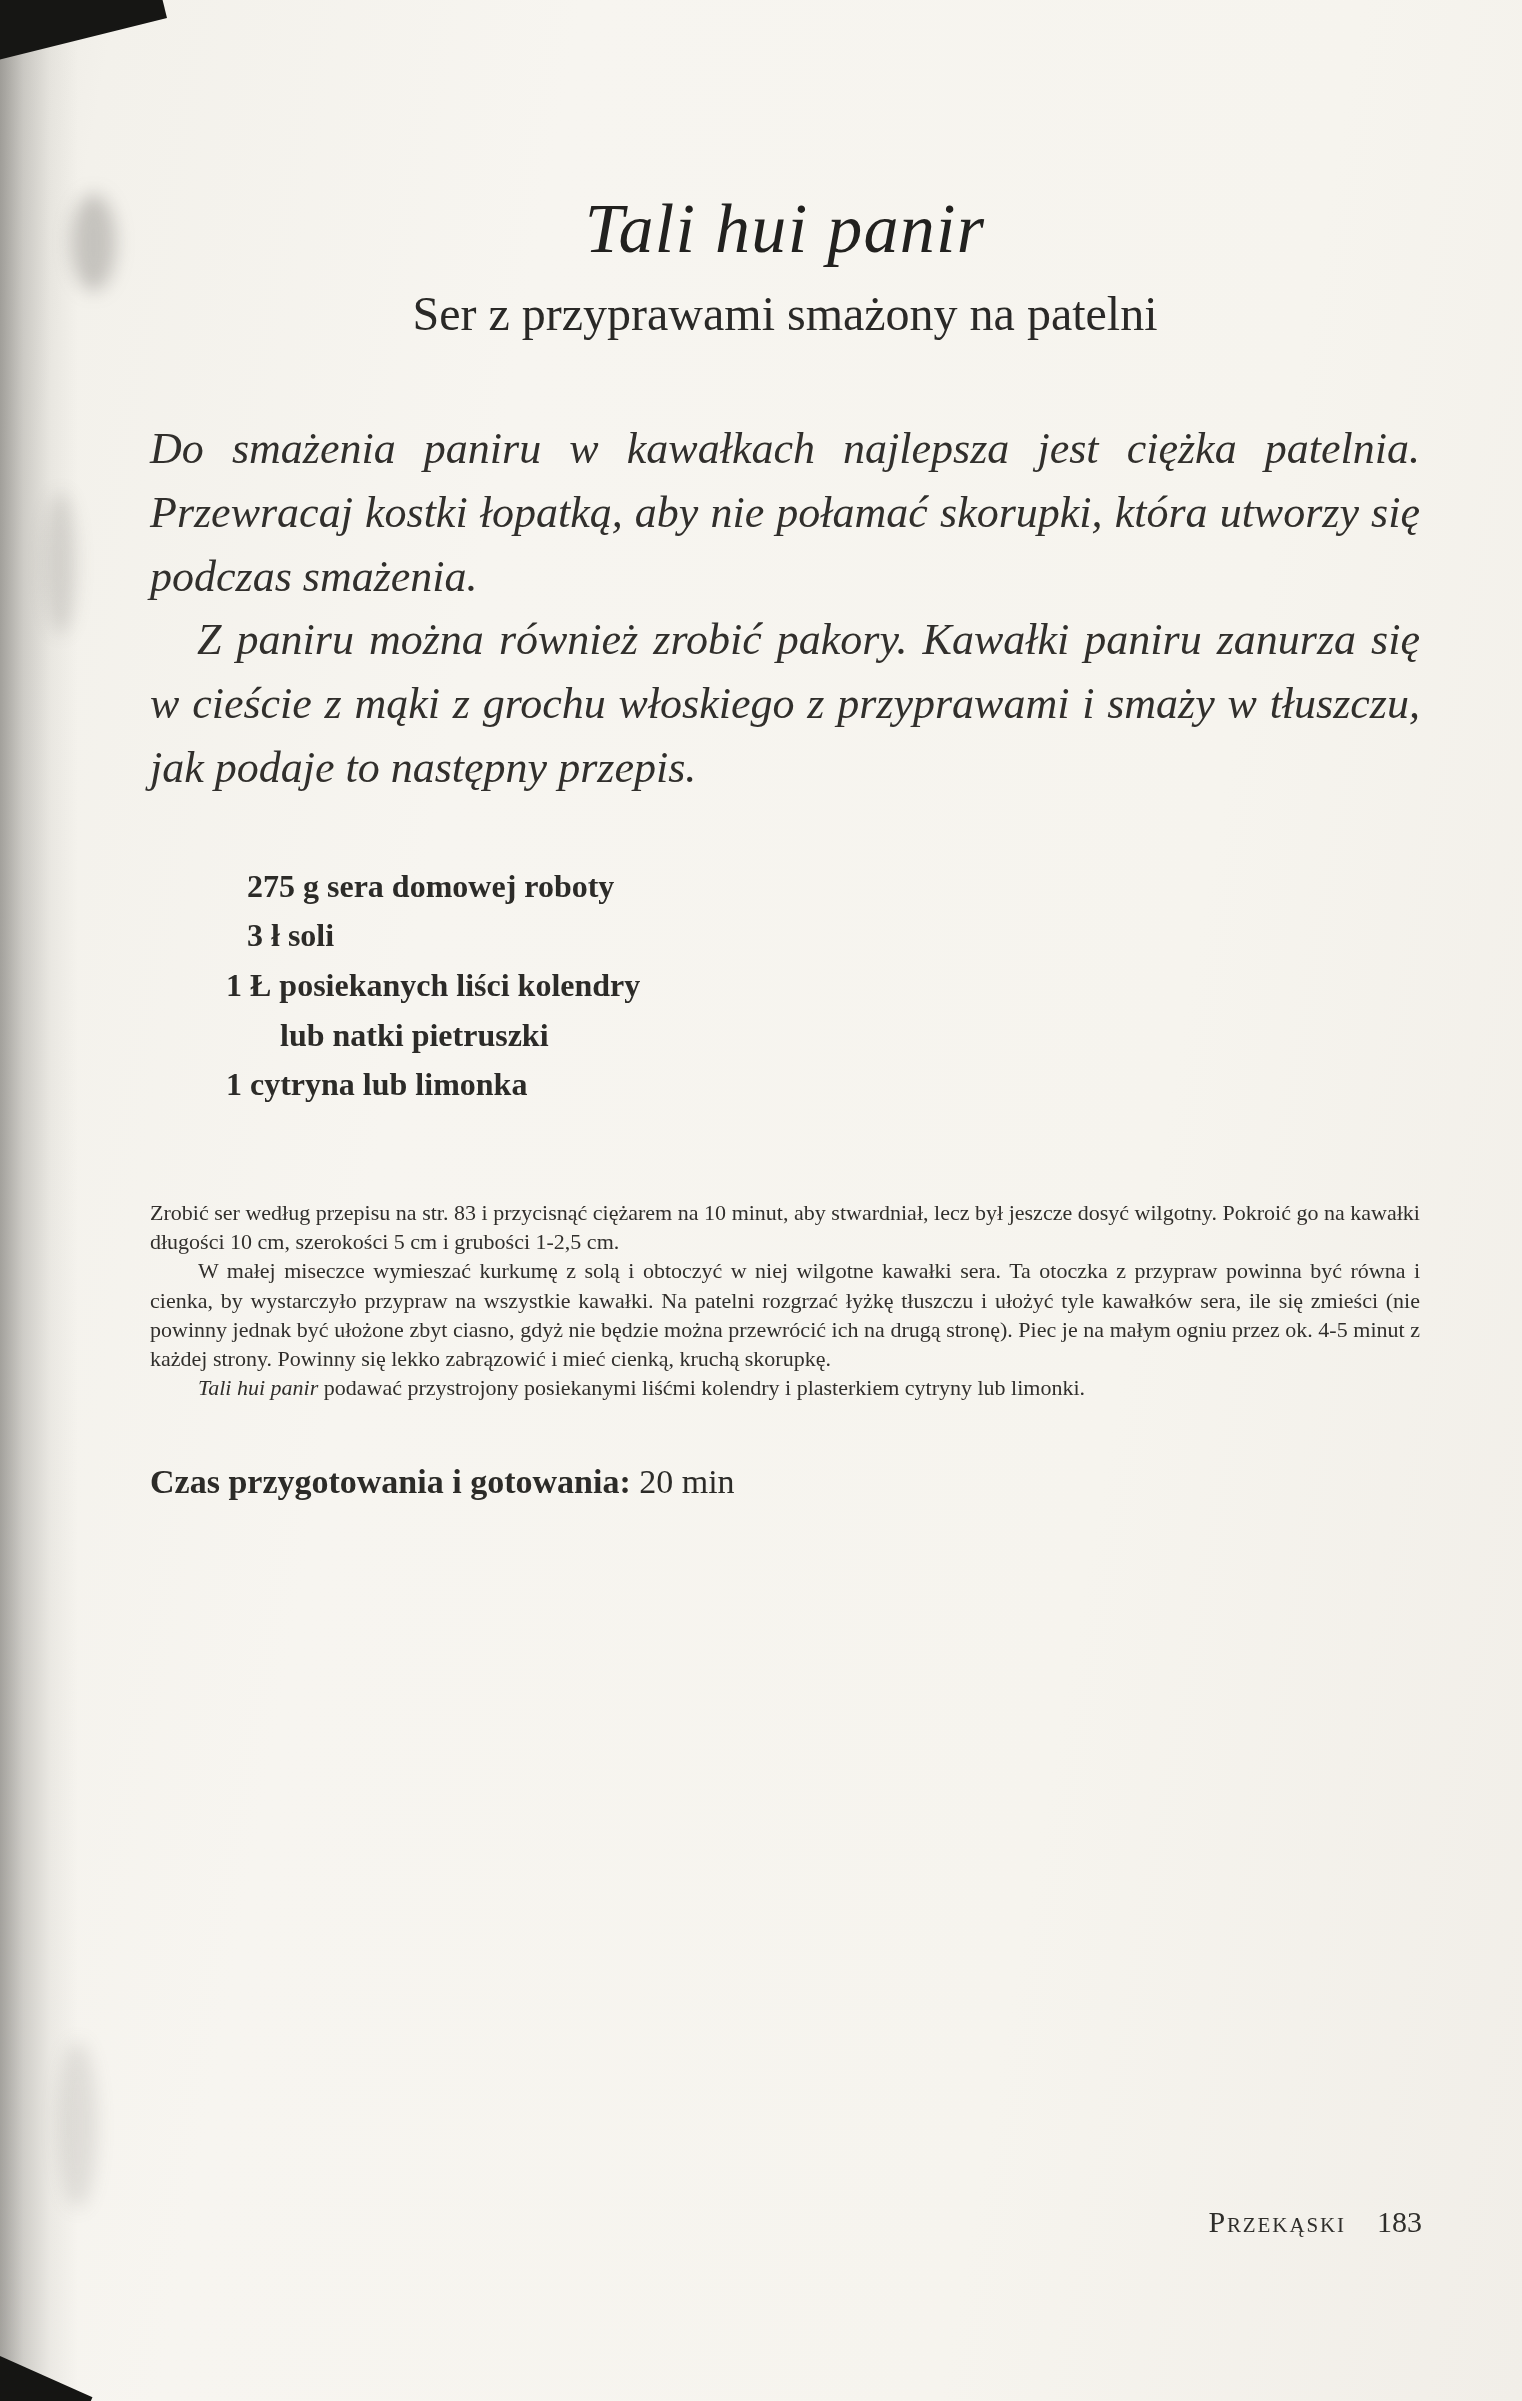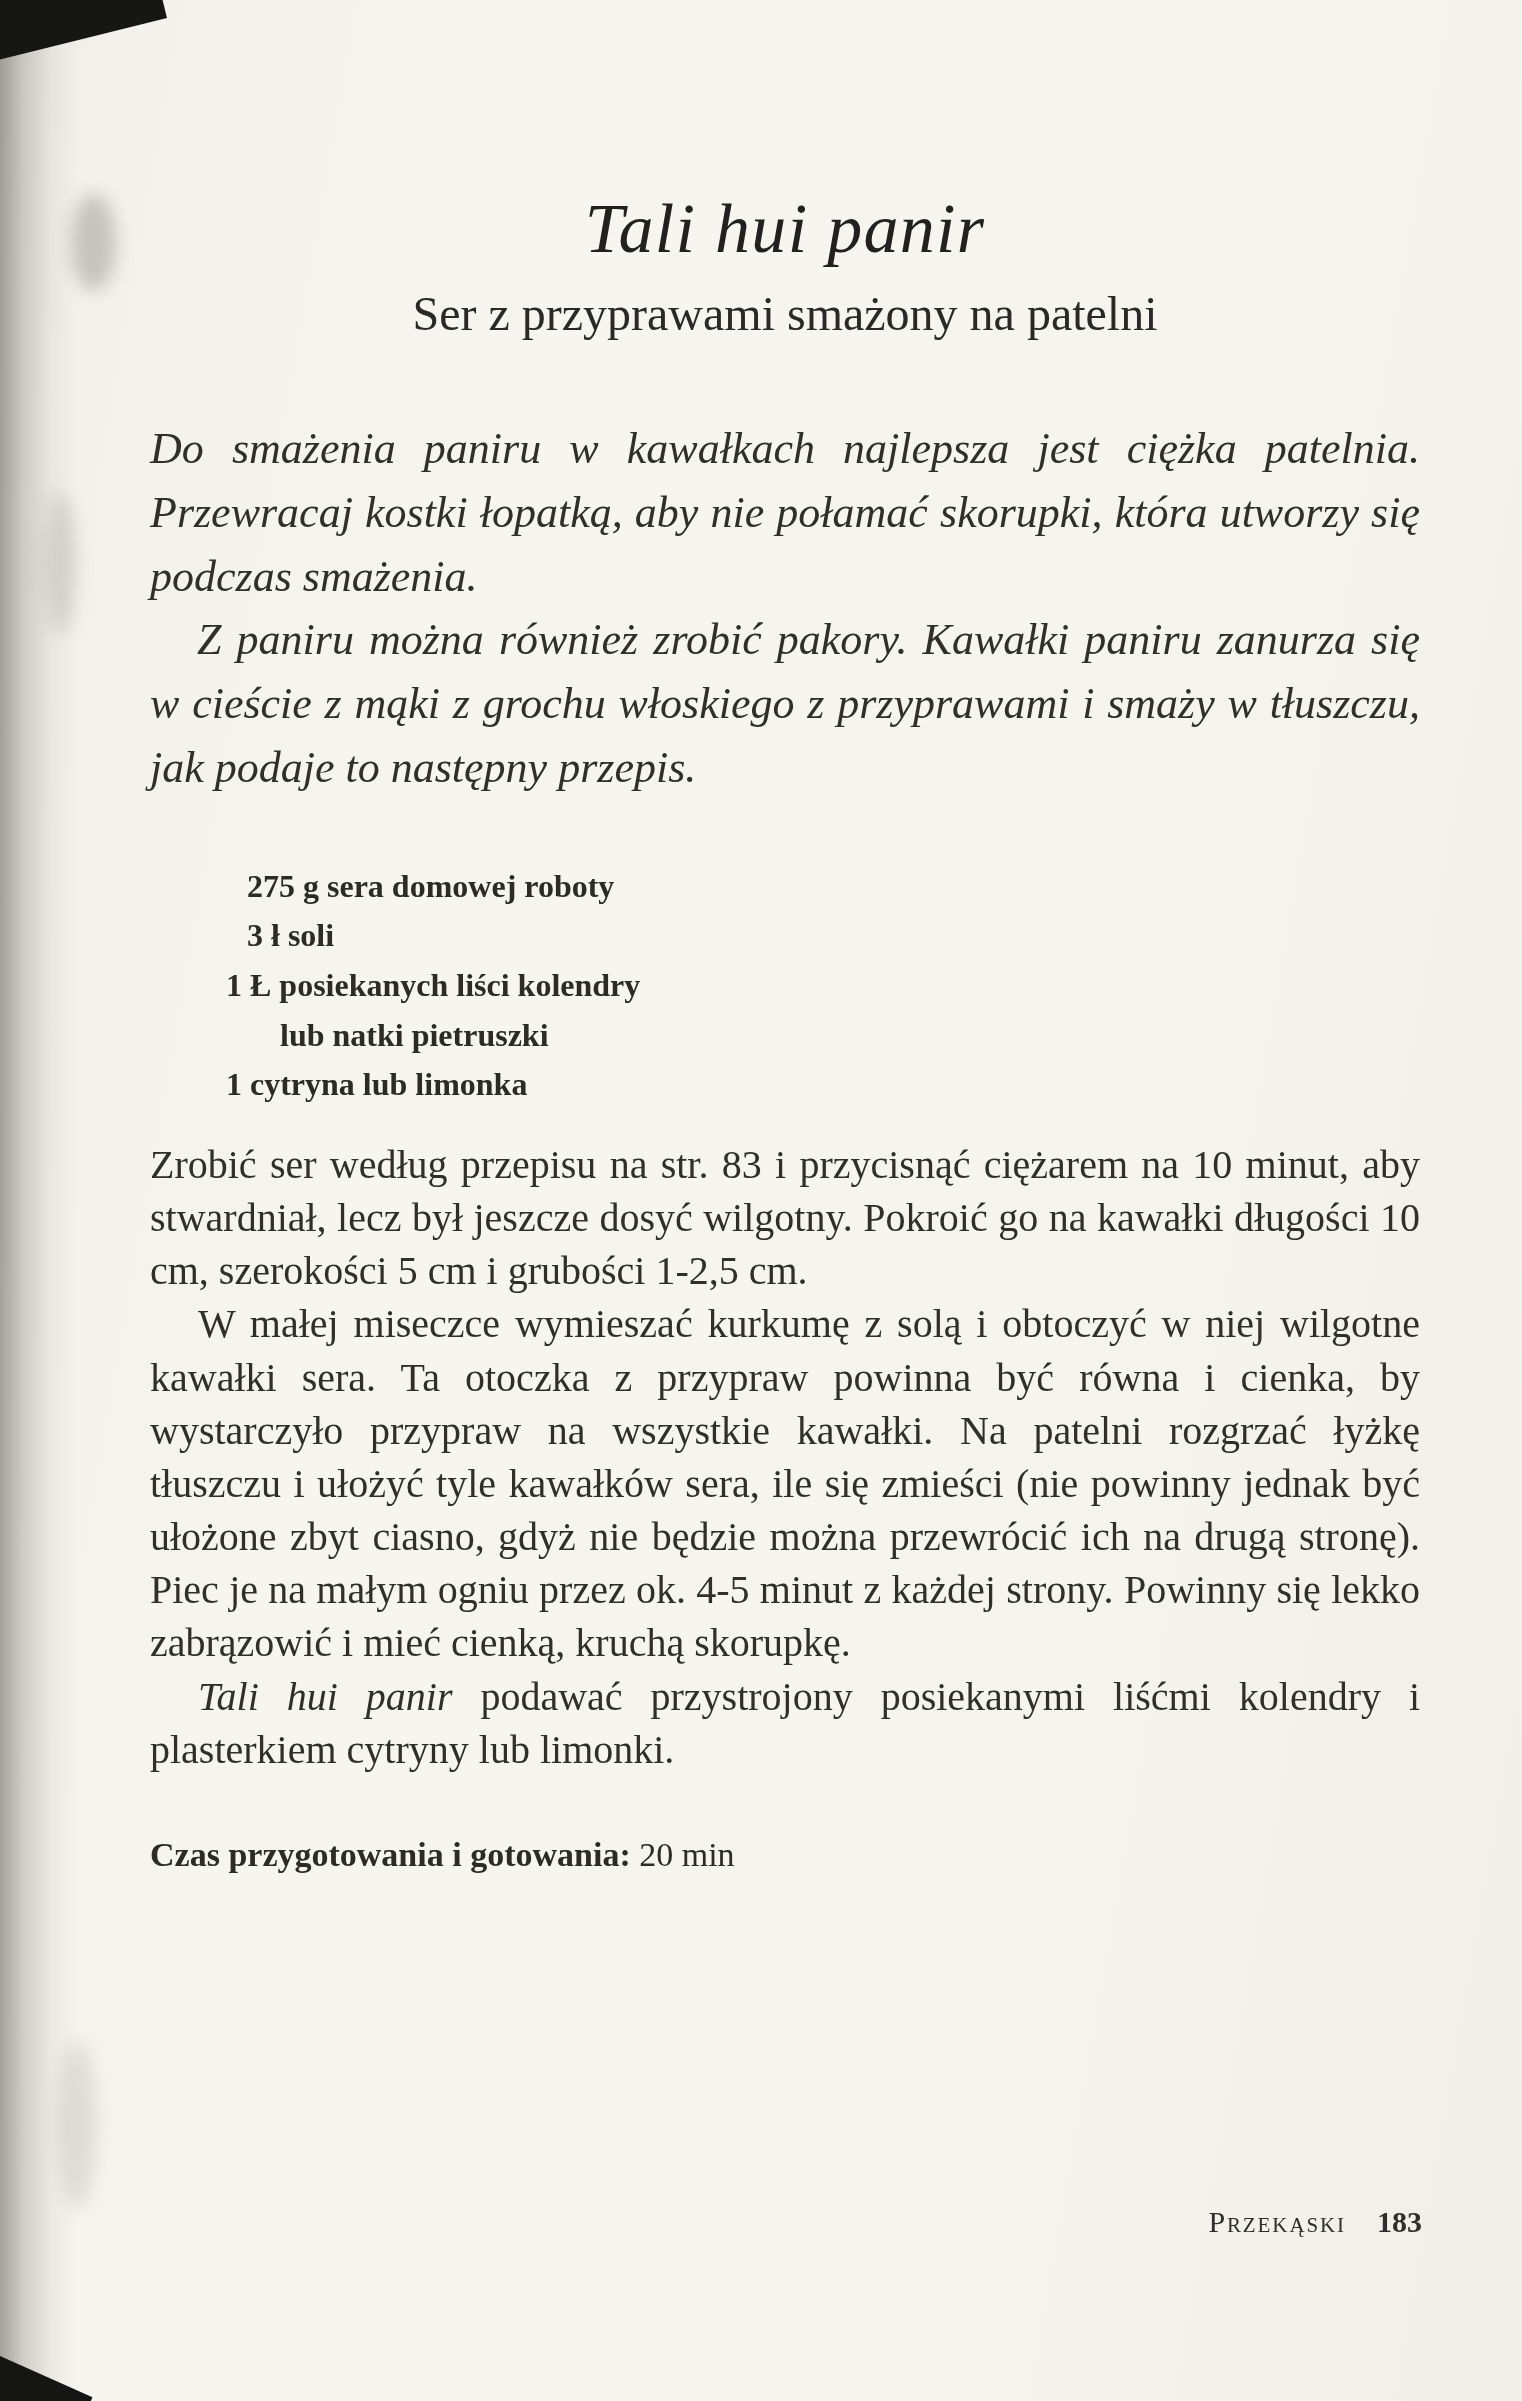--- a/index.html
+++ b/index.html
@@ -85,22 +85,22 @@
     font-weight: 700;
     line-height: 1.55;
     color: #2c2b28;
     flex-direction: column;
   }
   .ing-col-left  { margin-left: 97px; width: 453px; }
   .ing-col-right { margin-left: 76px; width: 428px; }
   .ing-item { padding-left: 54px; text-indent: -54px; }
 
   .method {
-    margin-top: 28px;
-    font-size: 40px;
+    margin-top: 88px;
+    font-size: 22px;
     line-height: 1.33;
     text-align: justify;
   }
   .method p { margin: 0; }
   .method p.indent { text-indent: 48px; }
   .lead-italic { font-style: italic; }
 
   .time {
     margin-top: 60px;
     font-size: 34px;
@@ -109,21 +109,21 @@
   .time strong { font-weight: 700; }
 
   .footer {
     position: absolute;
     top: 2205px;
     right: 101px;
     font-size: 30px;
     color: #2f2e2b;
   }
   .footer .section { font-variant: small-caps; letter-spacing: 1.9px; }
-  .footer .pagenum { margin-left: 31px; font-weight: bold; }
+  .footer .pagenum { margin-left: 31px; }
 </style>
 </head>
 <body>
 
 <div class="spine-shadow"></div>
 <div class="art-tl"></div>
 <div class="art-bl"></div>
 <div class="smudge s1"></div>
 <div class="smudge s2"></div>
 <div class="smudge s3"></div>

